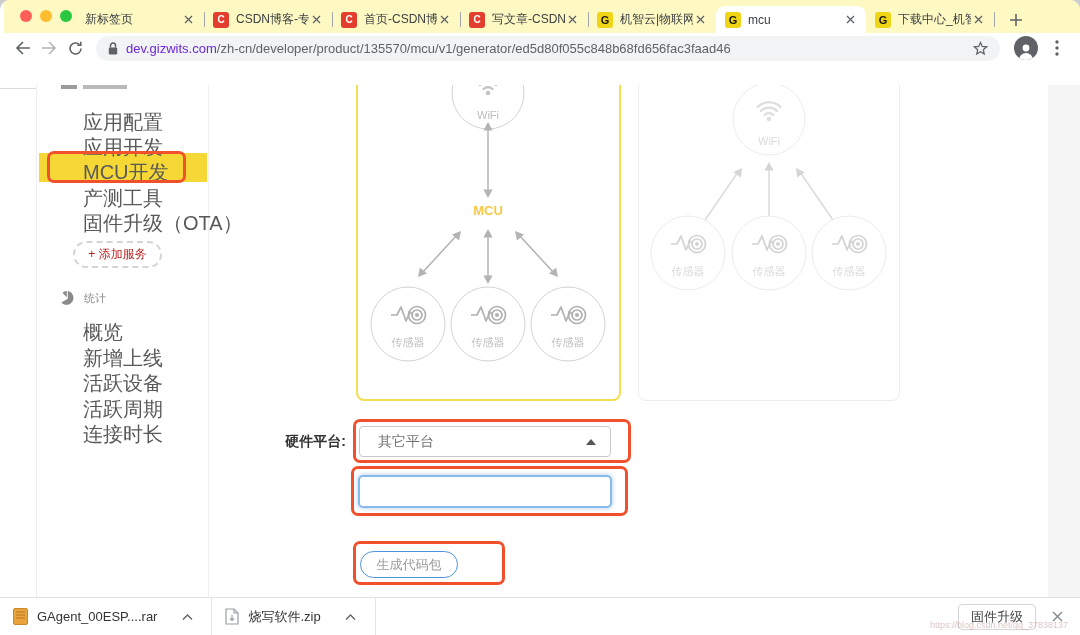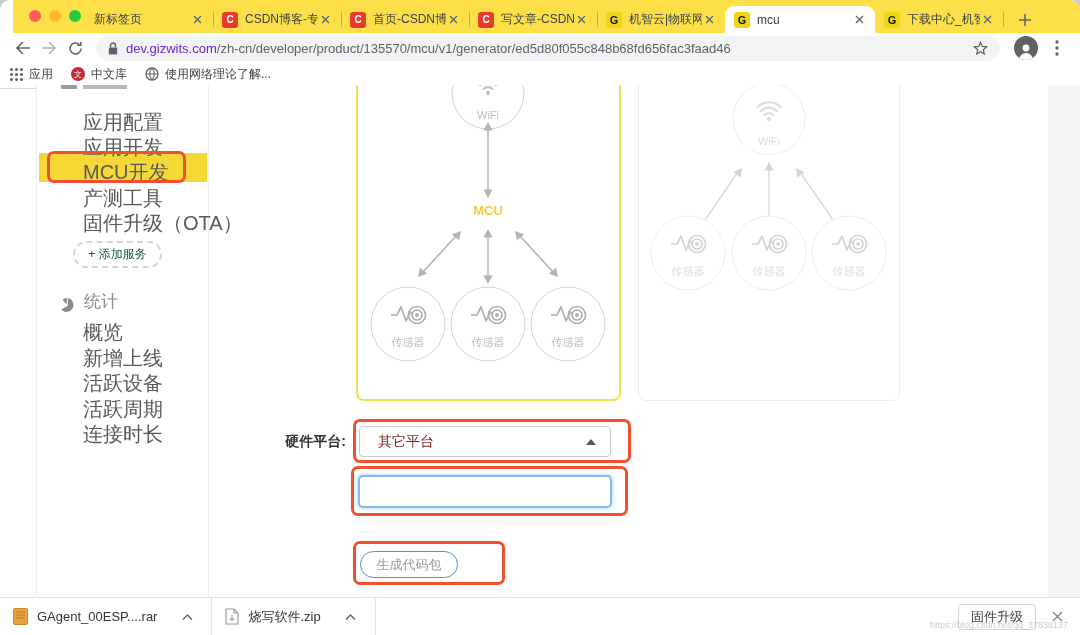--- a/index.html
+++ b/index.html
@@ -1,21 +1,21 @@
 <!DOCTYPE html>
 <html><head>
 <meta charset="utf-8">
 <style>
   * { margin:0; padding:0; box-sizing:border-box; }
   html,body { background:#ccc; }
   .screen{ position:relative; width:1080px; height:635px; background:#fff; overflow:hidden;
            font-family:"Liberation Sans","DejaVu Sans",sans-serif; border-radius:10px 10px 0 0; }
 
   
-  .tabstrip{ position:absolute; left:13px; top:0; right:0; height:33px; background:#fde047; }
+  .tabstrip{ position:absolute; left:4px; top:0; right:0; height:33px; background:#fef9c3; }
   .traffic{ position:absolute; left:16px; top:10px; display:flex; gap:8px; }
   .traffic span{ width:12px; height:12px; border-radius:50%; display:block; }
   .t-red{ background:#ff5f57; } .t-yel{ background:#febc2e; } .t-grn{ background:#28c840; }
   .tabs{ position:absolute; left:72px; top:6px; height:27px; display:flex; align-items:stretch; }
   .tab{ width:128px; display:flex; align-items:center; padding:0 9px; position:relative; cursor:default; }
   .tab.active{ width:150px; background:#fff; border-radius:9px 9px 0 0; }
   .tab .title{ flex:1; font-size:12px; color:#3c4043; white-space:nowrap; overflow:hidden; }
   .tab .fav{ width:16px; height:16px; min-width:16px; margin-right:7px; border-radius:3px;
              display:flex; align-items:center; justify-content:center; font-weight:bold; }
   .fav-csdn{ background:#e23d2d; color:#fff; font-size:10px; }
@@ -51,39 +51,39 @@
          border-left:1px solid #ededed; overflow:hidden; }
 
   
   .sidebar{ position:absolute; left:0; top:0; bottom:0; width:172px; border-right:1px solid #f0f0f0; background:#fff; }
   .side-row{ position:absolute; left:46px; font-size:20px; color:#595959; white-space:nowrap; }
   .cutrow i{ position:absolute; background:#9b9b9b; height:6px; top:-2px; display:block; }
   .hl-band{ position:absolute; left:2px; top:68px; width:168px; height:29px; background:#f5d836; }
   .anno{ border:3px solid #f1502d; border-radius:7px; position:absolute; }
   .side-anno{ left:10px; top:66px; width:139px; height:32px; }
   .addsvc{ position:absolute; left:36px; top:156px; width:89px; height:27px; border:2px dashed #d4d4d4;
-           border-radius:15px; color:#14532d; font-size:12px; display:flex; align-items:center; justify-content:center; background:#fff; }
+           border-radius:15px; color:#b91c1c; font-size:12px; display:flex; align-items:center; justify-content:center; background:#fff; }
   .stats-head{ position:absolute; left:22px; top:205px; display:flex; align-items:flex-end; gap:9px;
-               color:#8a8a8a; font-size:17px; }
+               color:#8a8a8a; font-size:11px; }
 
   
   .panel{ position:absolute; background:#fff; }
   .panel-left{ left:319px; top:-44px; width:265px; height:360px; border:2px solid #f2df52; border-radius:8px; }
   .panel-right{ left:601px; top:-10px; width:262px; height:326px; border:1px solid #ececec; border-radius:8px; }
   .panel svg{ display:block; }
   .faded{ opacity:.55; }
   svg text.clabel{ font-size:11px; fill:#bdbdbd; text-anchor:middle; font-family:"Liberation Sans","DejaVu Sans",sans-serif; }
   svg text.mcu{ font-size:13px; font-weight:bold; fill:#f6c844; text-anchor:middle; font-family:"Liberation Sans","DejaVu Sans",sans-serif; }
 
   
   .f-label{ position:absolute; font-size:14px; font-weight:bold; color:#333; text-align:right; }
   .anno-select{ left:316px; top:334px; width:278px; height:44px; }
   .selectbox{ position:absolute; left:322px; top:341px; width:252px; height:31px; background:#fff;
               border:1px solid #c9c9c9; border-radius:4px; display:flex; align-items:center;
-              padding:0 14px 0 18px; font-size:14px; color:#7f1d1d; }
+              padding:0 14px 0 18px; font-size:14px; color:#737373; }
   .caret-up{ margin-left:auto; width:0; height:0; border-left:5px solid transparent; border-right:5px solid transparent;
              border-bottom:6px solid #555; }
   .anno-input{ left:314px; top:381px; width:277px; height:50px; }
   .secret-input{ position:absolute; left:321px; top:390px; width:254px; height:33px; border:2px solid #87b9e9;
                  border-radius:5px; box-shadow:0 0 5px rgba(100,160,230,.55); outline:none; font-size:14px; padding:0 8px; }
   .q-icon{ display:inline-flex; width:14px; height:14px; border-radius:50%; background:#3d3d3d; color:#fff;
            font-size:10px; font-weight:bold; align-items:center; justify-content:center; margin-right:4px; vertical-align:-2px; }
   .anno-btn{ left:316px; top:456px; width:152px; height:44px; }
   .gen-btn{ position:absolute; left:323px; top:466px; width:98px; height:27px; background:#fff;
             border:1px solid #4f93dc; border-radius:14px; color:#999; font-size:13px;
@@ -238,47 +238,20 @@
     </div>
     <div class="navbtn">
       <svg width="4" height="16">
         <circle cx="2" cy="2" r="1.7" fill="#5f6368"></circle>
           <circle cx="2" cy="8" r="1.7" fill="#5f6368"></circle>
           <circle cx="2" cy="14" r="1.7" fill="#5f6368"></circle>
       </svg>
     </div>
   </div>
 
-  <div class="bookmarksbar">
-    <div class="bm">
-      <span class="grid9">
-        <i style="background:#5f6368"></i>
-          <i style="background:#5f6368"></i>
-          <i style="background:#5f6368"></i>
-        <i style="background:#5f6368"></i>
-          <i style="background:#5f6368"></i>
-          <i style="background:#5f6368"></i>
-        <i style="background:#5f6368"></i>
-          <i style="background:#5f6368"></i>
-          <i style="background:#5f6368"></i>
-      </span>
-      <span>应用</span>
-    </div>
-    <div class="bm">
-      <span class="bm-fav">文</span>
-      <span>中文库</span>
-    </div>
-    <div class="bm">
-      <svg width="14" height="14" viewBox="0 0 14 14">
-        <circle cx="7" cy="7" r="6" fill="none" stroke="#5f6368" stroke-width="1.3"></circle>
-        <path d="M1 7 H13 M7 1 a9 9 0 0 1 0 12 M7 1 a9 9 0 0 0 0 12" fill="none" stroke="#5f6368" stroke-width="1.1"></path>
-      </svg>
-      <span>使用网络理论了解...</span>
-    </div>
-  </div>
 
   <div class="page">
     <div class="page-line"></div>
     <div class="right-track"></div>
 
     <div class="card">
 
       <div class="sidebar">
         <div class="cutrow">
           <i style="left:24px;width:16px"></i>

